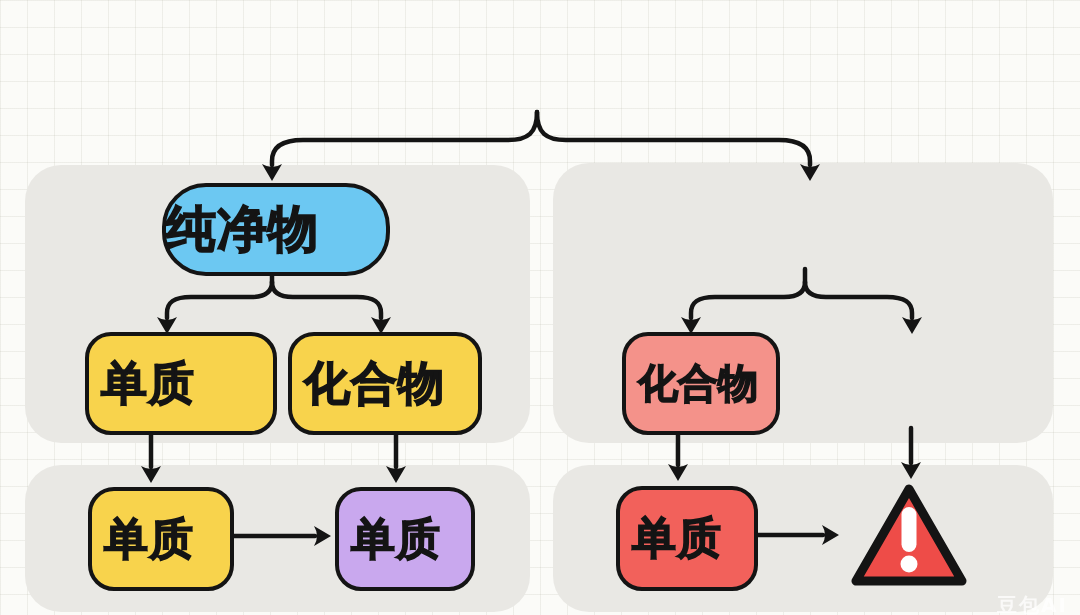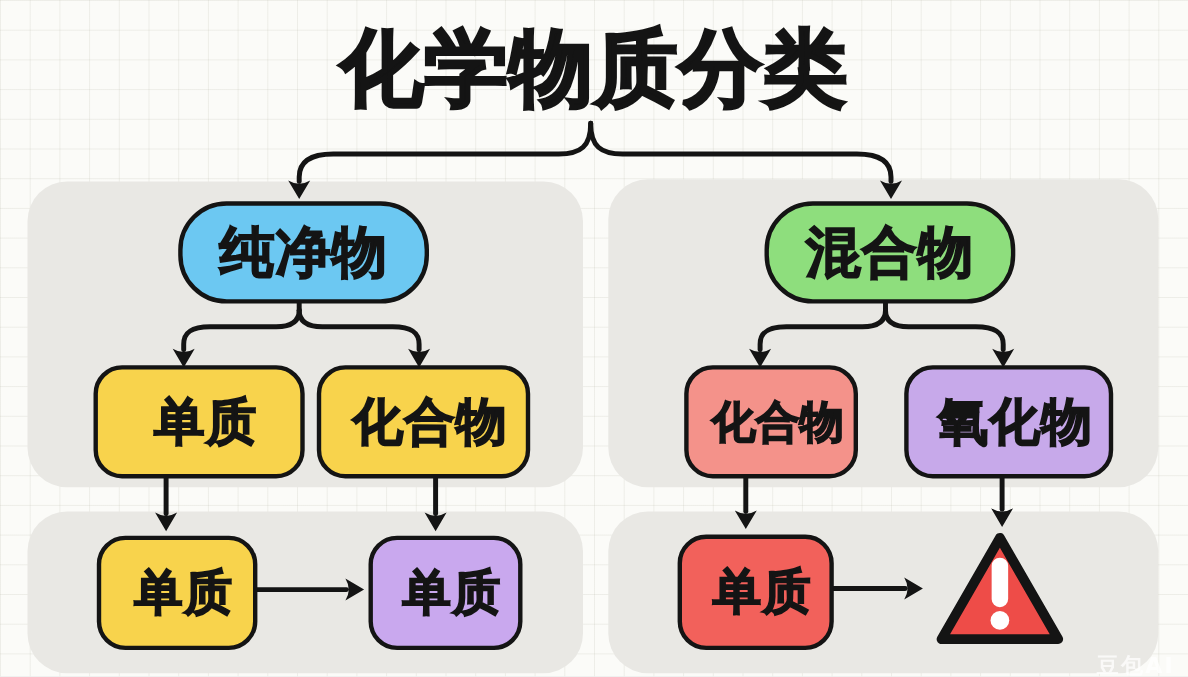--- a/index.html
+++ b/index.html
@@ -15,21 +15,21 @@
   .page-title{
     position:absolute;left:0;right:0;top:14px;text-align:center;
     font-size:76px;line-height:1.25;font-weight:900;color:#141414;
     -webkit-text-stroke:2.5px #141414;letter-spacing:1px;
   }
   .panel{
     position:absolute;background:#E9E8E4;border-radius:36px;
   }
   .connectors{position:absolute;left:0;top:0;width:1080px;height:615px;}
   .node{
-    position:absolute;display:flex;align-items:center;justify-content:center;
+    position:absolute;display:flex;align-items:center;justify-content:flex-start;
     border:4.5px solid #141414;color:#141414;font-weight:900;
     -webkit-text-stroke:1.5px #141414;letter-spacing:1px;
   }
   .pill{border-radius:44px;font-size:50px;}
   .box{border-radius:26px;font-size:46px;padding-left:12px;}
   .box.tight{font-size:40px;letter-spacing:0;}
   .box.small{font-size:44px;}
   .watermark{
     position:absolute;right:12px;bottom:-4px;color:rgba(255,255,255,0.75);
     font-size:20px;font-weight:700;letter-spacing:2px;
@@ -38,21 +38,20 @@
 </head>
 <body>
 
 <div class="canvas">
 
   <div class="panel" style="left:25px;top:165px;width:505px;height:278px;"></div>
   <div class="panel" style="left:553px;top:163px;width:500px;height:280px;"></div>
   <div class="panel" style="left:25px;top:465px;width:505px;height:147px;"></div>
   <div class="panel" style="left:553px;top:465px;width:500px;height:147px;"></div>
 
-  <div class="page-title">化学物质分类</div>
 
   <svg class="connectors" viewBox="0 0 1080 615">
     <g stroke="#141414" stroke-width="4.5" fill="none" stroke-linecap="round">
 
       <path d="M537,112 C537,133 528,140 508,140 L303,140 C282,140 272,147 272,161 L272,165"></path>
       <path d="M537,112 C537,133 546,140 566,140 L779,140 C800,140 810,147 810,161 L810,165"></path>
 
       <path d="M272,269 L272,282"></path>
       <path d="M272,282 C272,293 264,297 251,297 L191,297 C174,297 167,302 167,313 L167,318"></path>
       <path d="M272,282 C272,293 280,297 293,297 L357,297 C374,297 381,302 381,313 L381,318"></path>
@@ -88,39 +87,33 @@
       <path d="M909,489 L856,581 L962,581 Z" stroke="#141414" stroke-width="9" stroke-linejoin="round" fill="#EE4C48"></path>
       <rect x="901.5" y="507" width="15" height="45" rx="7.5" fill="#FFFFFF"></rect>
       <circle cx="909" cy="564" r="8.5" fill="#FFFFFF"></circle>
     </g>
   </svg>
 
   <div class="node pill" style="left: 162px; top: 183px; width: 220px; height: 85px; background-color: rgb(108, 200, 242);">
     <span>纯净物</span>
   </div>
 
-  <div class="node pill" style="left: 695px; top: 183px; width: 220px; height: 85px; background-color: rgb(142, 222, 125);">
-    <span>混合物</span>
-  </div>
 
   <div class="node box" style="left: 85px; top: 332px; width: 172px; height: 95px; background-color: rgb(248, 211, 76);">
     <span>单质</span>
   </div>
 
   <div class="node box" style="left: 288px; top: 332px; width: 174px; height: 95px; background-color: rgb(248, 211, 76);">
     <span>化合物</span>
   </div>
 
   <div class="node box tight" style="left: 622px; top: 332px; width: 138px; height: 95px; background-color: rgb(244, 146, 138);">
     <span>化合物</span>
   </div>
 
-  <div class="node box" style="left: 822px; top: 332px; width: 170px; height: 95px; background-color: rgb(199, 169, 234);">
-    <span>氧化物</span>
-  </div>
 
   <div class="node box small" style="left: 88px; top: 487px; width: 126px; height: 96px; background-color: rgb(248, 211, 76);">
     <span>单质</span>
   </div>
 
   <div class="node box small" style="left: 335px; top: 487px; width: 120px; height: 96px; background-color: rgb(201, 168, 238);">
     <span>单质</span>
   </div>
 
   <div class="node box small" style="left: 616px; top: 486px; width: 122px; height: 97px; background-color: rgb(242, 97, 91);">

